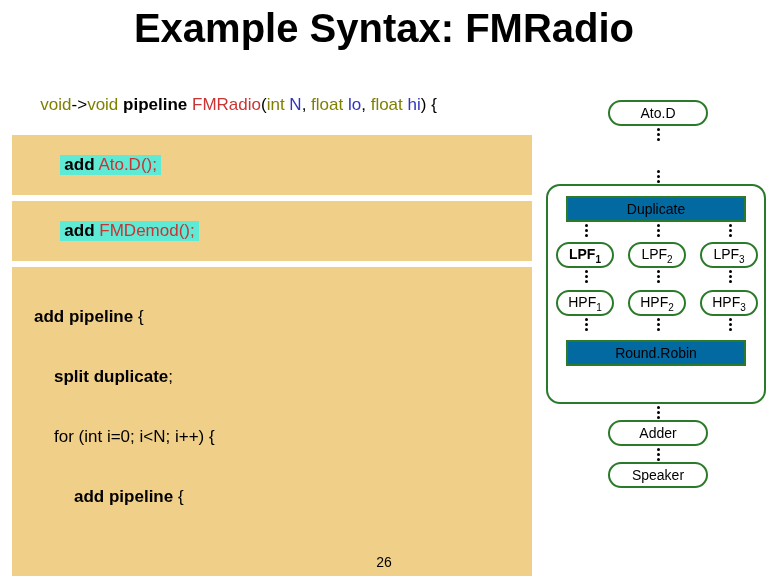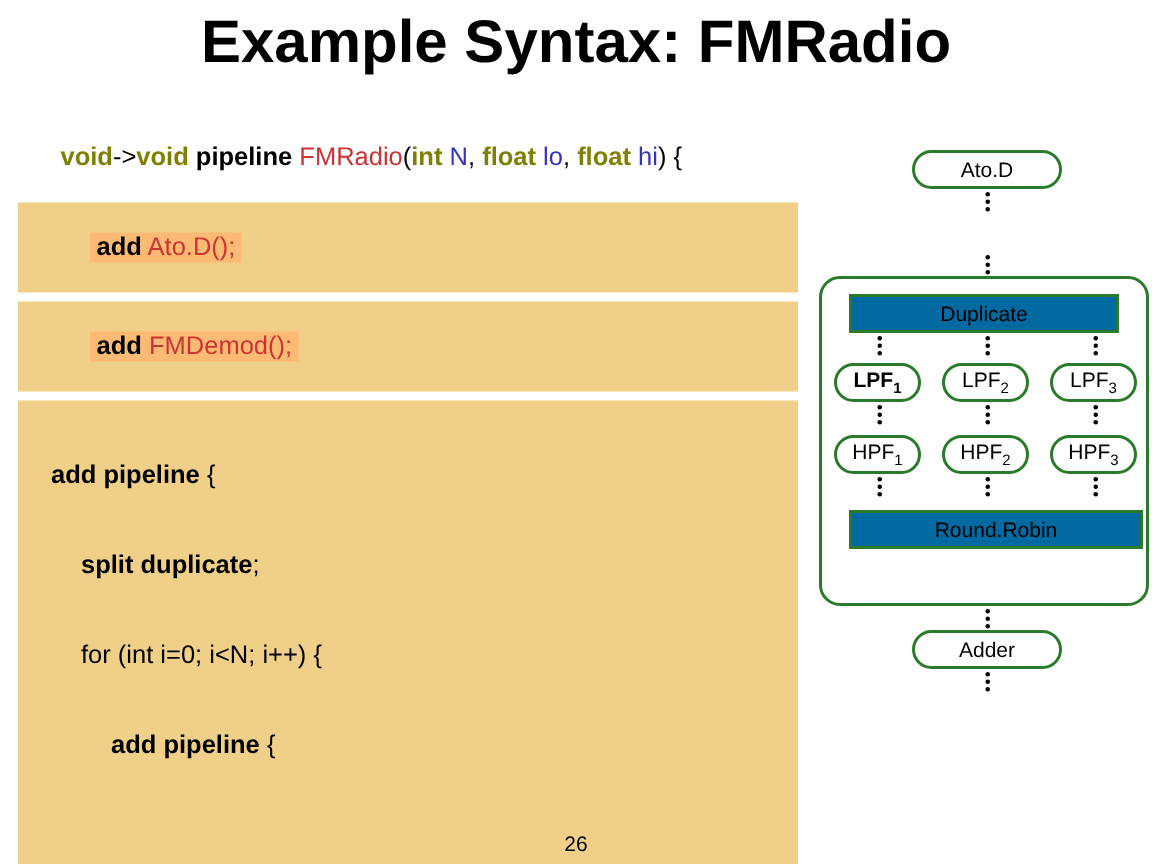--- a/index.html
+++ b/index.html
@@ -41,25 +41,25 @@
     top: 75px;
     left: 12px;
     width: 520px;
     font-size: 17px;
     line-height: 20px;
     color: #000;
     font-family: Arial, Helvetica, sans-serif;
   }
   .code div { white-space: pre; }
   .kw  { font-weight: bold; color: #000; }
-  .typ { color: #7f7f00; font-weight: bold; }
+  .typ { color: #7f7f00; }
   .fn  { color: #cc3333; }
   .arg { color: #3333bb; }
   .hl-out { background: #f0d088; display: block; padding: 0 2px; }
-  .hl-in  { background: #fdba74; display: inline-block; padding: 0 4px; }
+  .hl-in  { background: #5eead4; display: inline-block; padding: 0 4px; }
   .ind1 { padding-left: 20px; }
   .ind2 { padding-left: 40px; }
   .ind3 { padding-left: 60px; }
   .ind4 { padding-left: 80px; }
 
   
   .diagram {
     position: absolute;
     top: 100px;
     left: 554px;
@@ -229,30 +229,31 @@
         <b></b>
         <b></b>
         <b></b>
       </div>
     <div class="vdots" style="top:218px; left:174px;">
         <b></b>
         <b></b>
         <b></b>
       </div>
 
-    <div class="split-bar" style="top:240px; left:12px; width:196px; height:26px;">Round.Robin</div>
+    <div class="split-bar" style="top:240px; left:12px; width:180px; height:26px;">Round.Robin</div>
     <div class="vdots" style="top:306px; left:102px;">
         <b></b>
         <b></b>
         <b></b>
       </div>
 
     <div class="node round" style="top:320px; left:54px; width:100px; height:26px;">Adder</div>
     <div class="vdots" style="top:348px; left:102px;">
         <b></b>
         <b></b>
         <b></b>
       </div>
 
+    <div class="node round" style="top:362px; left:54px; width:100px; height:26px;">Speaker</div>
   </div>
 
   <div class="page-num">26</div>
 </div>
 
 </body></html>

